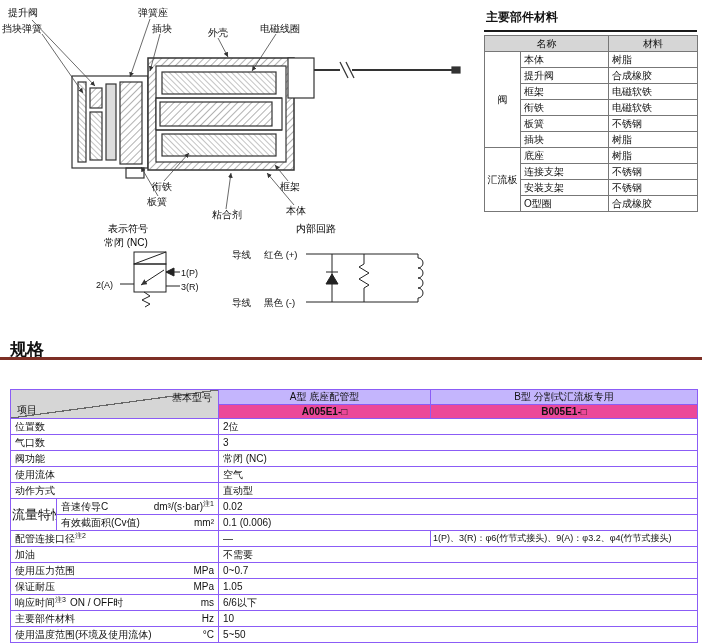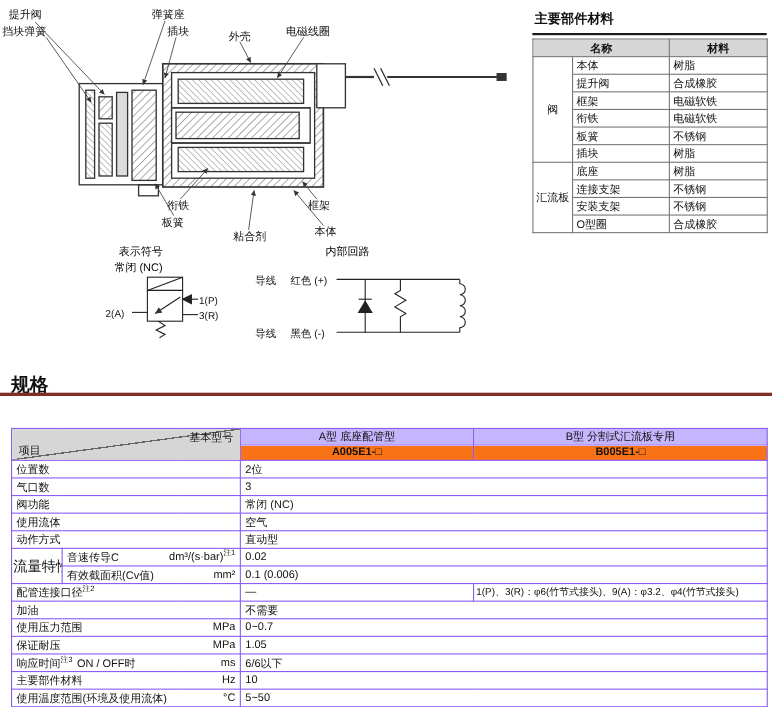--- a/index.html
+++ b/index.html
@@ -8,30 +8,30 @@
     background:#fff;color:#111;
     font-family:"Liberation Sans","DejaVu Sans",sans-serif;
   }
   svg text{font-family:"Liberation Sans","DejaVu Sans",sans-serif}
 
   
   .materials{position:absolute;left:484px;top:8px;width:213px}
   .materials-title{font-size:12px;font-weight:bold;padding:1px 0 4px 2px;border-bottom:2.5px solid #1a1a1a}
   .materials table{width:100%;border-collapse:collapse;font-size:10px;margin-top:3px;table-layout:fixed}
   .materials th,.materials td{border:1px solid #777;padding:0 3px;height:15px;overflow:hidden;white-space:nowrap}
-  .materials th{background:#d6d6d6;font-weight:bold;text-align:center}
+  .materials th{background:#d6d6d6;font-weight:normal;text-align:center}
   .materials td.group{text-align:center;padding:0 1px}
 
   
   .spec-title{position:absolute;left:10px;top:338px;font-size:17px;font-weight:bold}
   .spec-rule{position:absolute;left:0;top:357px;width:702px;height:3px;background:#7d2f25}
   .spec-table{position:absolute;left:10px;top:389px;width:687px;border-collapse:collapse;font-size:10px;table-layout:fixed}
   .spec-table td{border:1px solid #8b5cf6;padding:0 4px;height:15px;overflow:hidden;white-space:nowrap;background:#fff}
   .spec-table td.hdr{background:#c4b5fd;text-align:center;height:13px}
-  .spec-table td.model{background:#f97316;text-align:center;font-weight:bold;height:13px}
+  .spec-table td.model{background:#ec4899;text-align:center;font-weight:bold;height:13px}
   .spec-table td.corner{background:#d6d6d6;position:relative;padding:0}
   .corner-diag{position:absolute;left:0;top:0;right:0;bottom:0;
     background:linear-gradient(to bottom right,transparent calc(50% - 0.6px),#666 calc(50% - 0.6px),#666 calc(50% + 0.6px),transparent calc(50% + 0.6px))}
   .corner-tr{position:absolute;top:1px;right:6px}
   .corner-bl{position:absolute;bottom:1px;left:6px}
   .spec-table td.lbl{text-align:right}
   .lf{display:flex;justify-content:space-between;align-items:center;width:100%}
   .unit{margin-left:auto;padding-left:4px}
   .spec-table td.val{text-align:left}
   .spec-table td.vleft{text-align:left}

